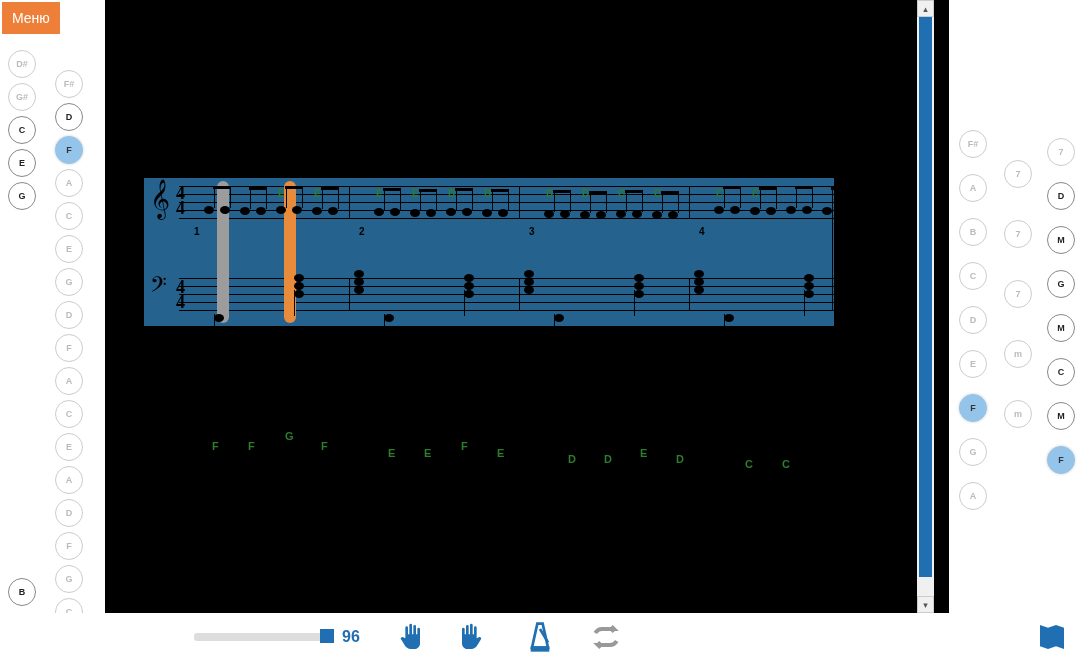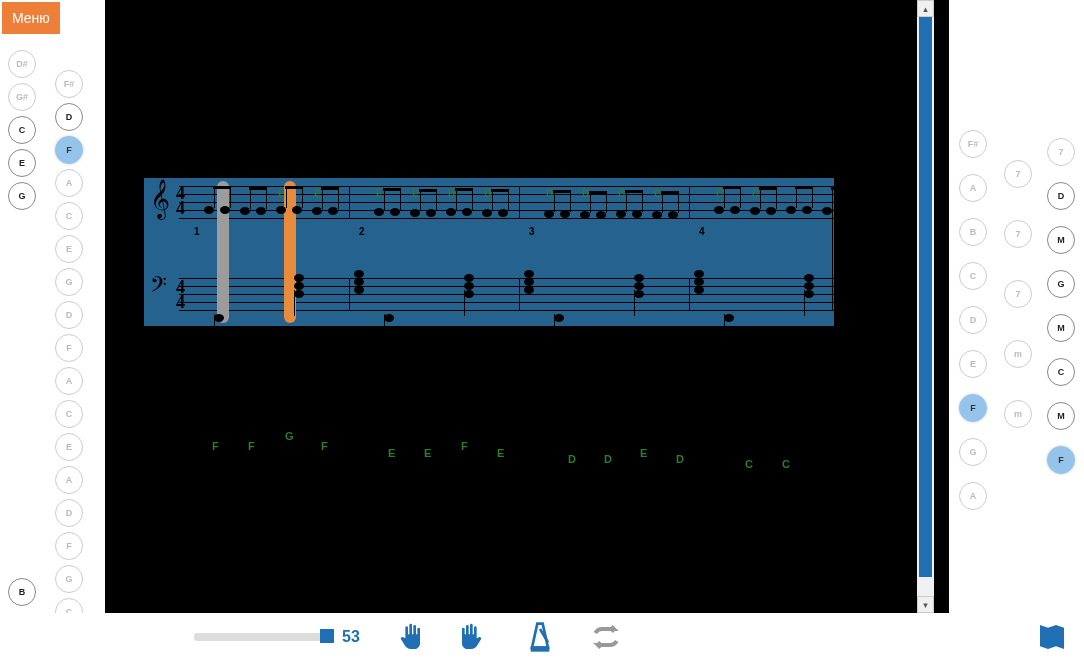--- a/index.html
+++ b/index.html
@@ -349,21 +349,21 @@
       <div class="circle sm dark" style="left: 98px; top: 402px;">M</div>
       <div class="circle sm active" style="left: 98px; top: 446px;">F</div>
     </div>
 </div>
 
 <div class="toolbar">
   <div class="tempo-group">
     <div class="slider">
       <div class="knob"></div>
     </div>
-    <span class="tempo-value">53</span>
+    <span class="tempo-value">96</span>
   </div>
   <div class="tool-icon">
     <svg viewBox="0 0 24 24" fill="#1F6FB2">
         <path d="M3 11V6a1 1 0 012 0v4h1V4a1 1 0 012 0v6h1V3a1 1 0 012 0v7h1V5a1 1 0 012 0v8l2-1c1 0 2 1 1 2l-3 5c-1 1-2 2-4 2H7c-2 0-4-2-4-4v-6z" transform="scale(-1,1) translate(-24,0)"></path>
       </svg>
   </div>
   <div class="tool-icon">
     <svg viewBox="0 0 24 24" fill="#1F6FB2">
         <path d="M3 11V6a1 1 0 012 0v4h1V4a1 1 0 012 0v6h1V3a1 1 0 012 0v7h1V5a1 1 0 012 0v8l2-1c1 0 2 1 1 2l-3 5c-1 1-2 2-4 2H7c-2 0-4-2-4-4v-6z"></path>
       </svg>

